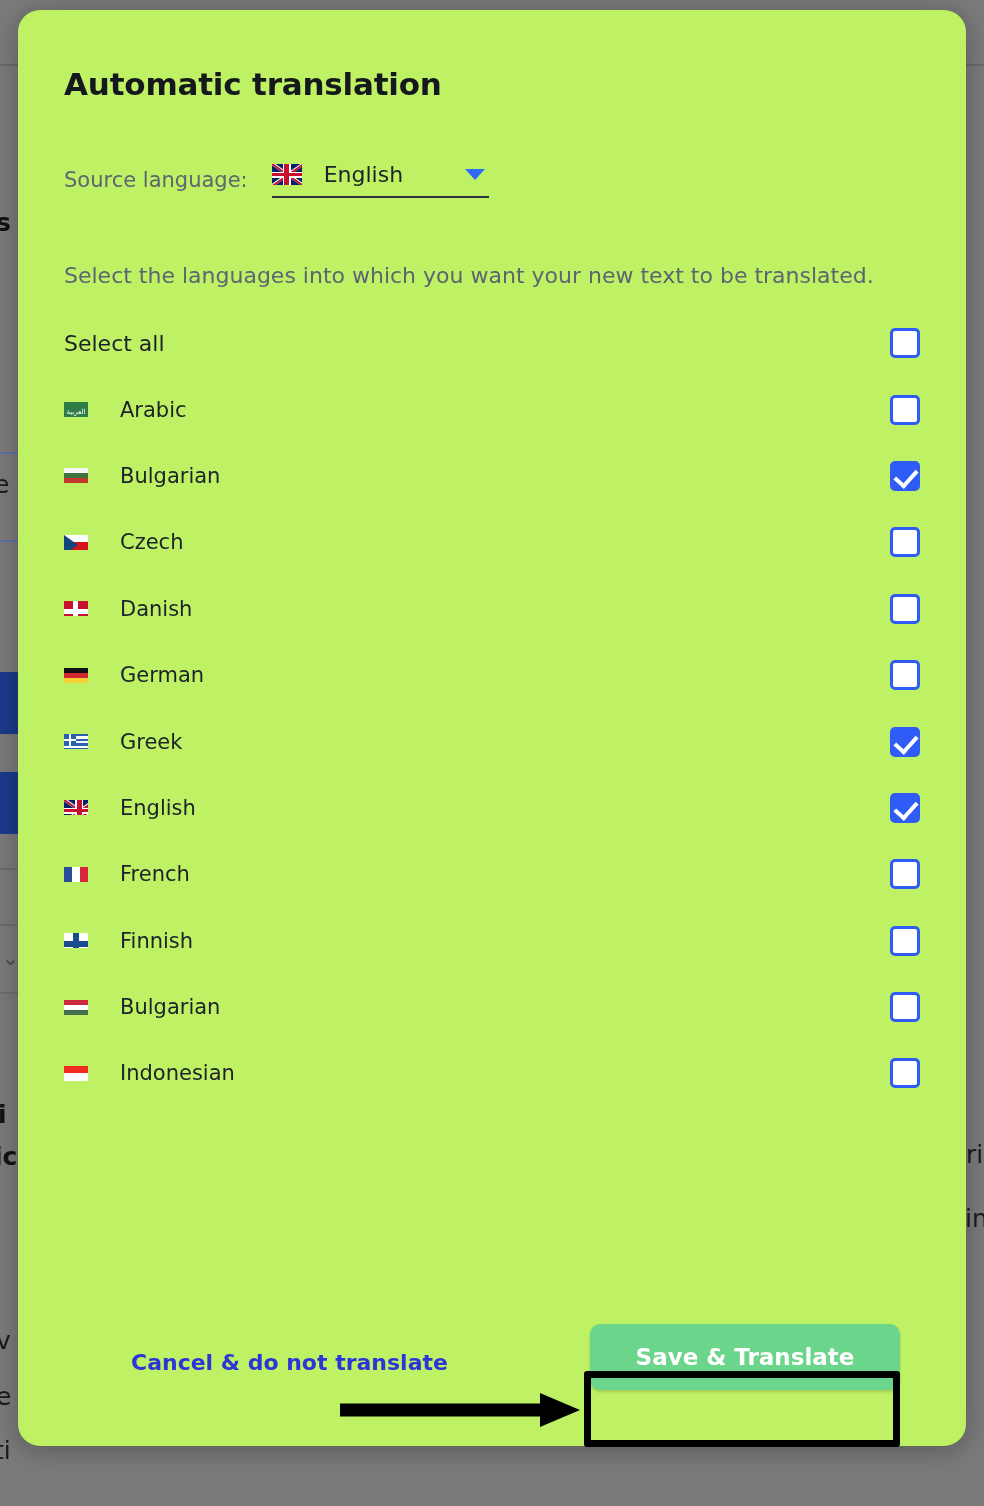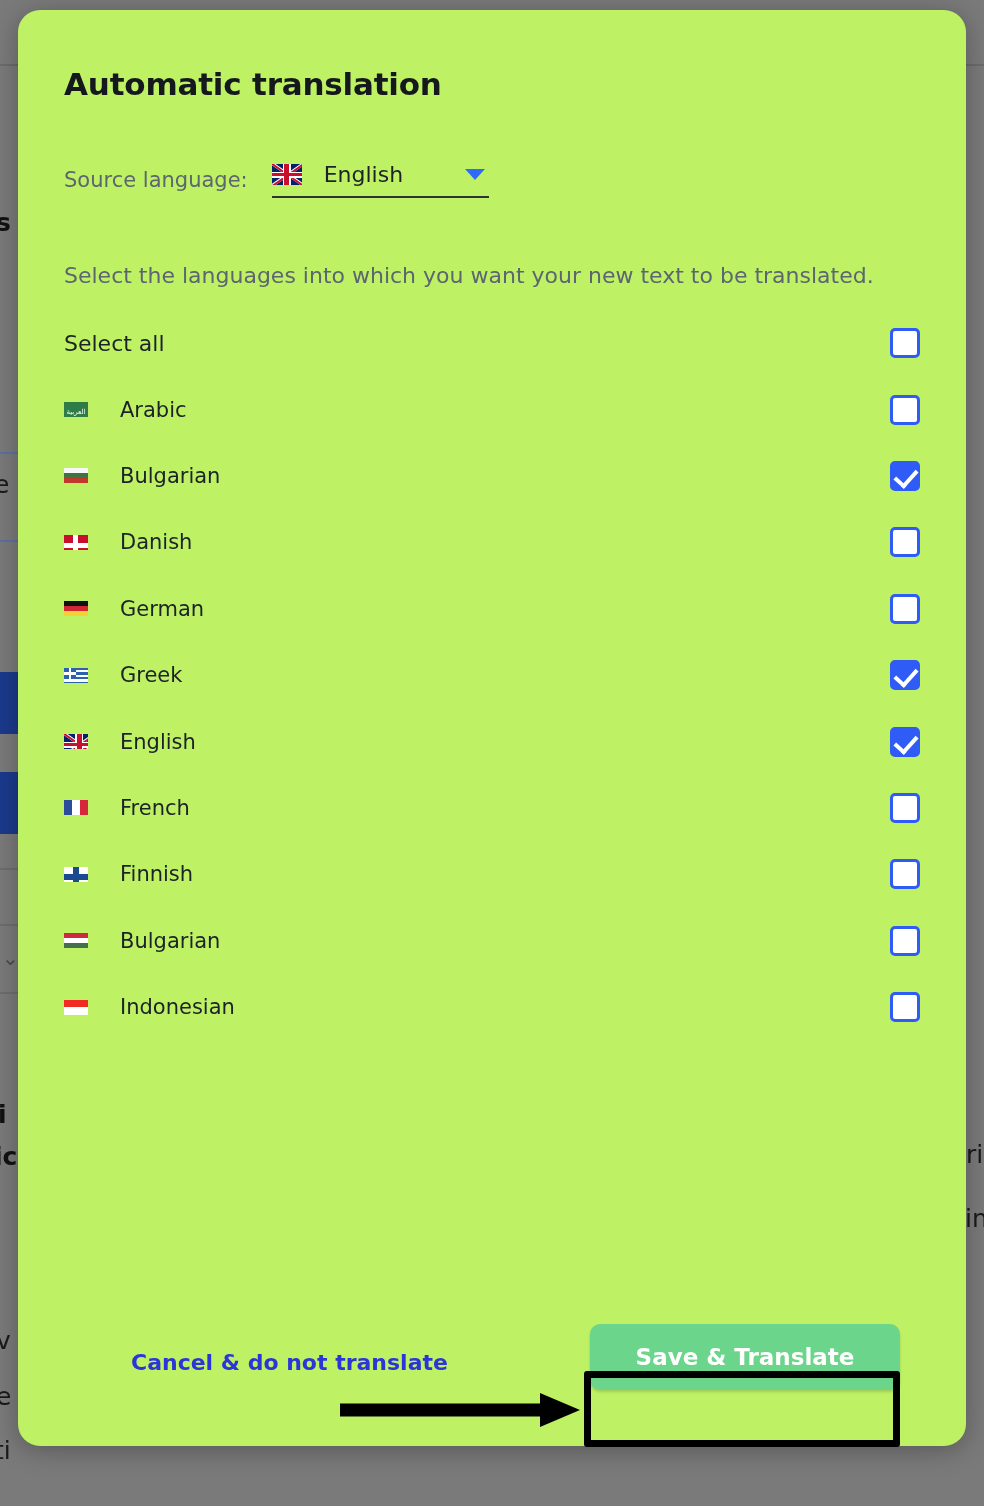--- a/index.html
+++ b/index.html
@@ -247,20 +247,30 @@
         <span class="flag sm f-bg">
             <span class="a"></span>
             <span class="b"></span>
             <span class="c"></span>
           </span>
       </span>
       <span class="lbl">Bulgarian</span>
       <span class="cbox on"></span>
     </div>
 
+    <div class="row">
+      <span class="flagcell">
+        <span class="flag sm f-cz">
+            <span class="top"></span>
+            <span class="tri"></span>
+          </span>
+      </span>
+      <span class="lbl">Czech</span>
+      <span class="cbox"></span>
+    </div>
 
     <div class="row">
       <span class="flagcell">
         <span class="flag sm f-dk">
             <span class="v"></span>
             <span class="h"></span>
           </span>
       </span>
       <span class="lbl">Danish</span>
       <span class="cbox"></span>

